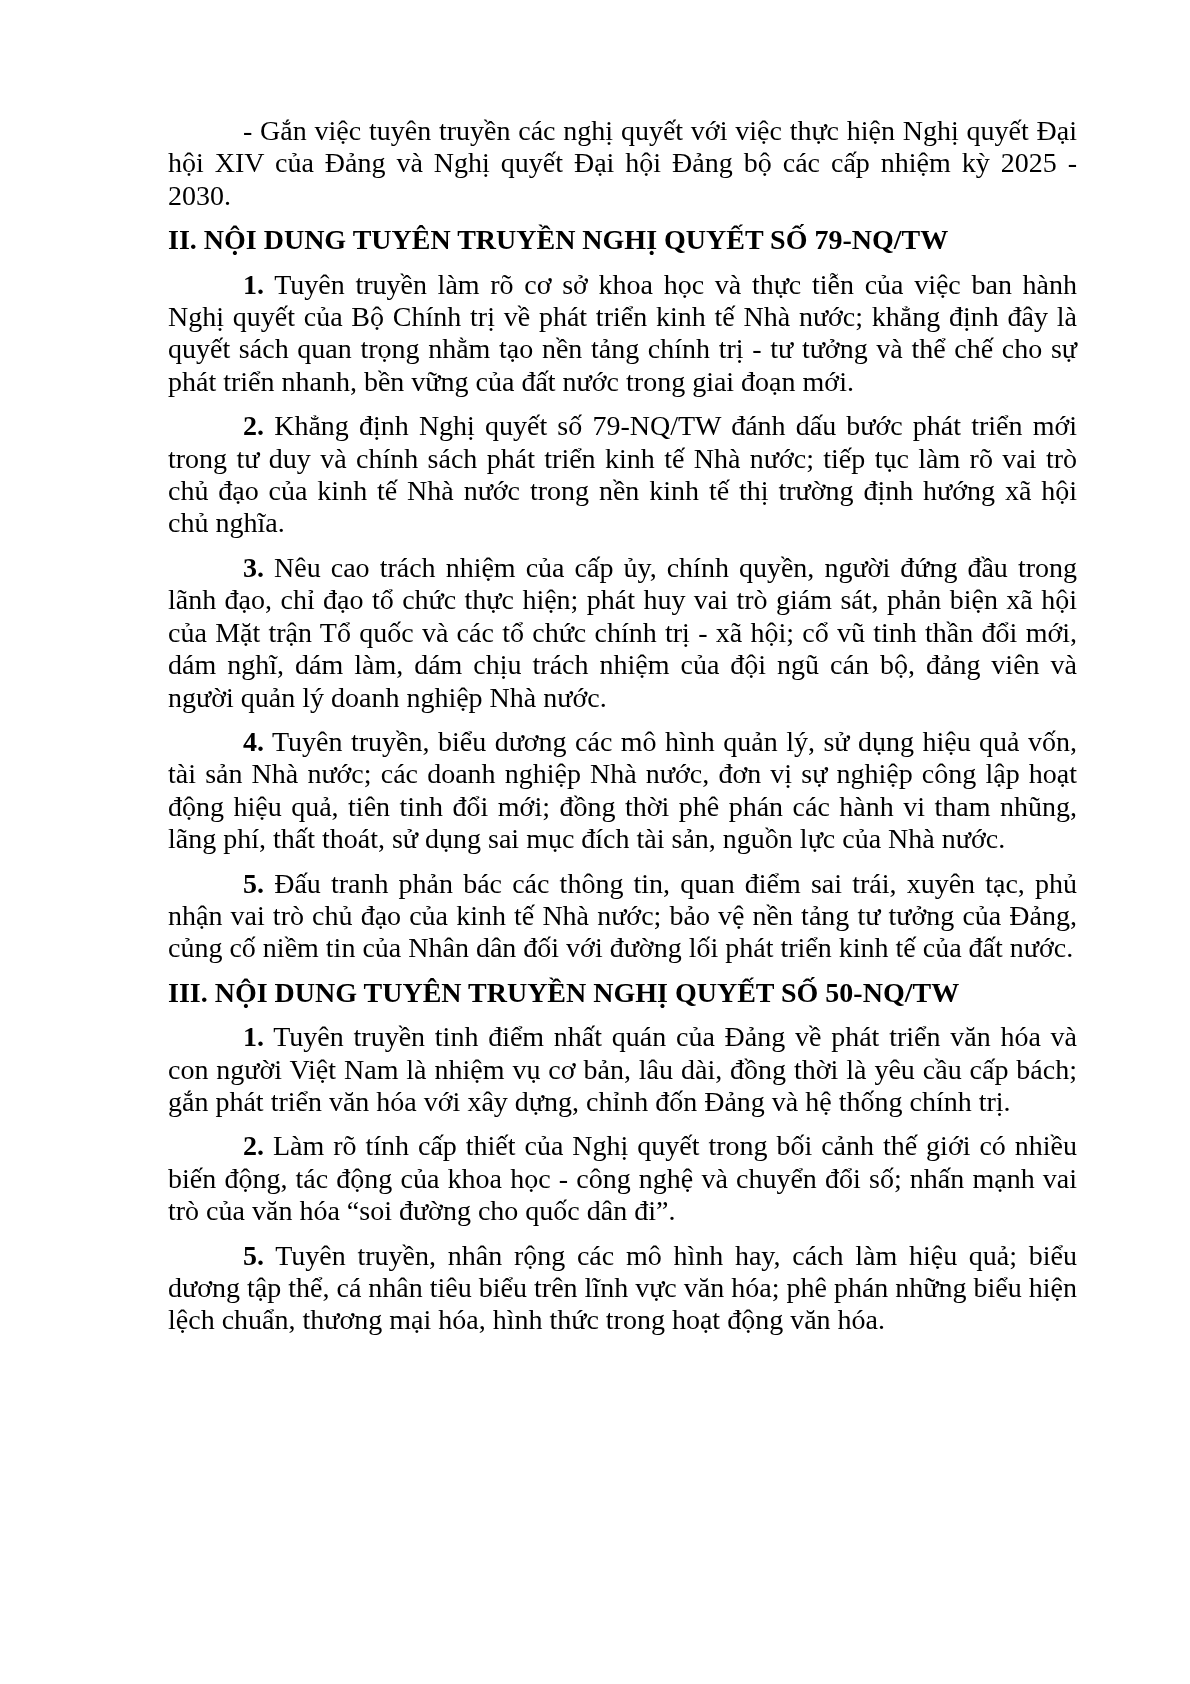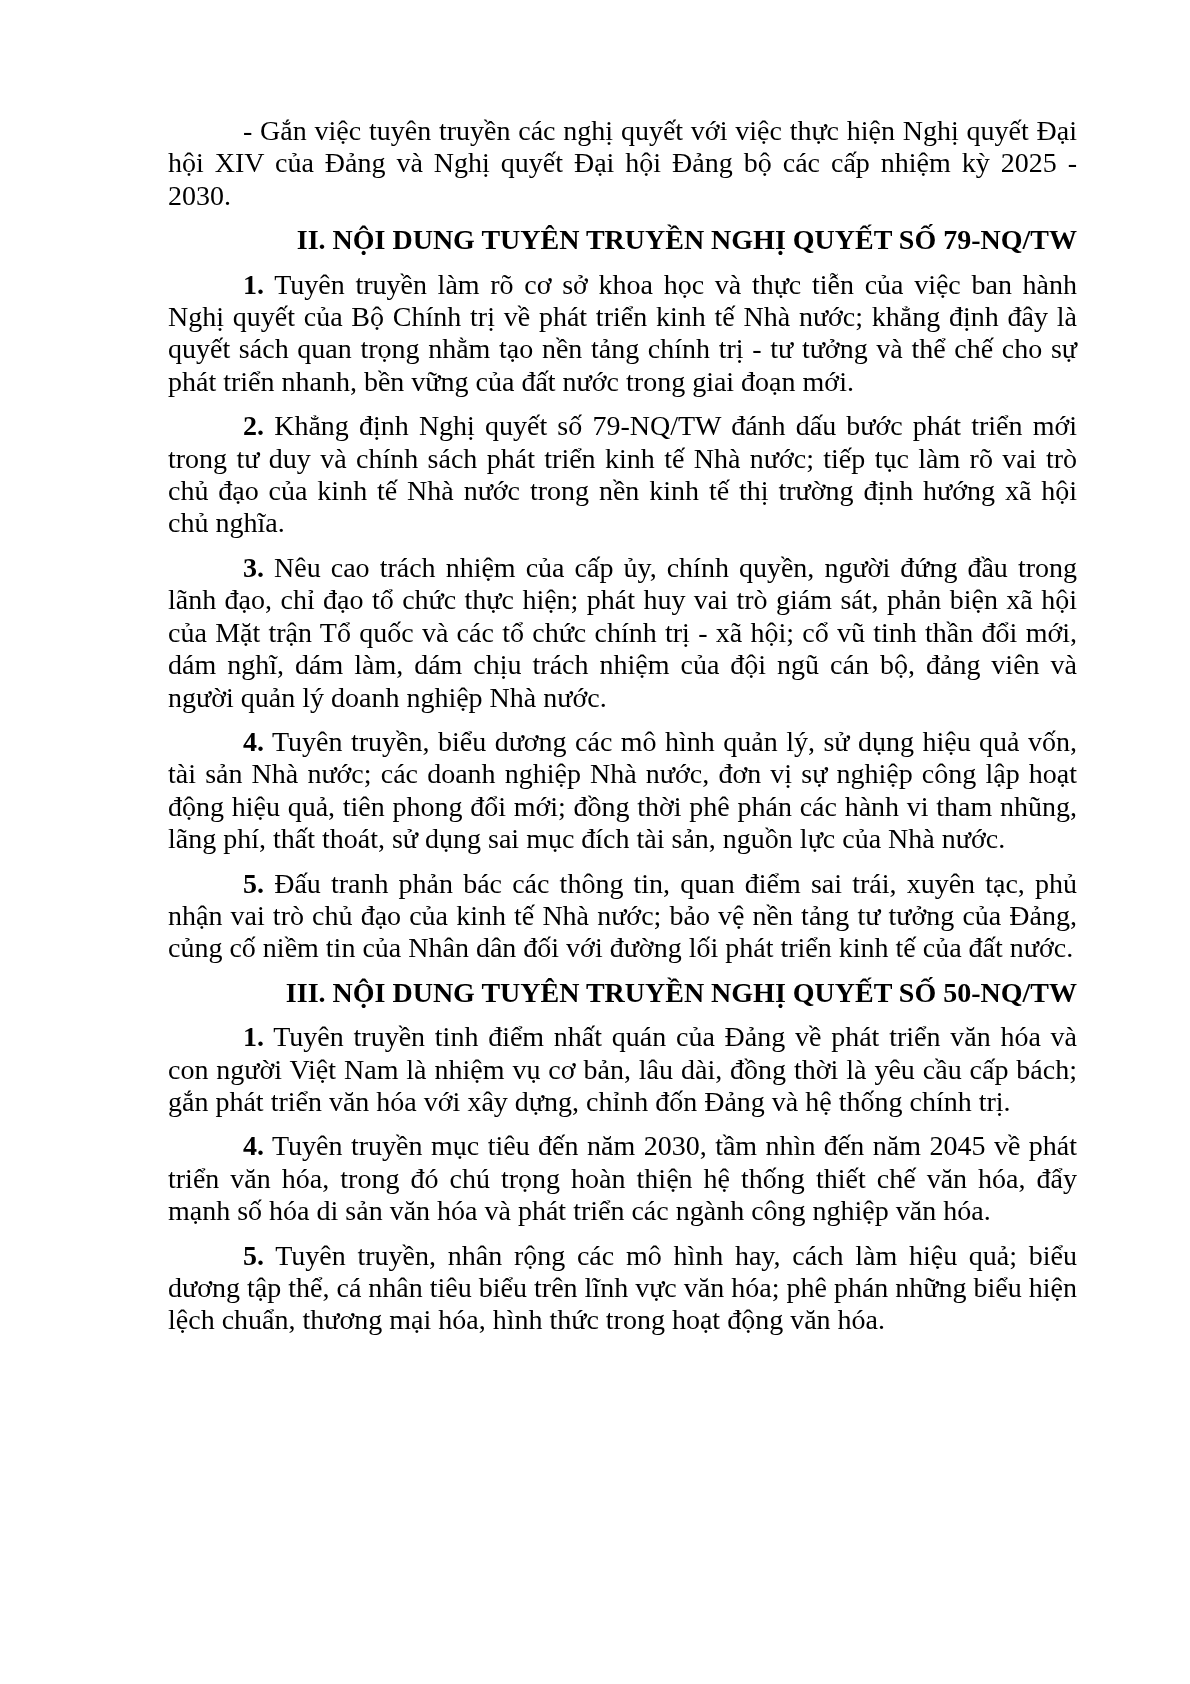--- a/index.html
+++ b/index.html
@@ -24,21 +24,21 @@
     line-height: 32.4px;
   }
   .para {
     margin: 0 0 12px 0;
     text-align: justify;
     text-indent: 75px;
   }
   .section-heading {
     margin: 0 0 12px 0;
     padding: 0;
-    text-align: right;
+    text-align: left;
     font-weight: bold;
     font-size: 28px;
     line-height: 32.4px;
     text-indent: 0;
   }
   .item-number {
     font-weight: bold;
   }
 </style>
 </head>
@@ -49,27 +49,27 @@
   <p class="para">- Gắn việc tuyên truyền các nghị quyết với việc thực hiện Nghị quyết Đại hội XIV của Đảng và Nghị quyết Đại hội Đảng bộ các cấp nhiệm kỳ 2025 - 2030.</p>
 
   <h2 class="section-heading">II. NỘI DUNG TUYÊN TRUYỀN NGHỊ QUYẾT SỐ 79-NQ/TW</h2>
 
   <p class="para"><span class="item-number">1.</span> <span>Tuyên truyền làm rõ cơ sở khoa học và thực tiễn của việc ban hành Nghị quyết của Bộ Chính trị về phát triển kinh tế Nhà nước; khẳng định đây là quyết sách quan trọng nhằm tạo nền tảng chính trị - tư tưởng và thể chế cho sự phát triển nhanh, bền vững của đất nước trong giai đoạn mới.</span></p>
 
   <p class="para"><span class="item-number">2.</span> <span>Khẳng định Nghị quyết số 79-NQ/TW đánh dấu bước phát triển mới trong tư duy và chính sách phát triển kinh tế Nhà nước; tiếp tục làm rõ vai trò chủ đạo của kinh tế Nhà nước trong nền kinh tế thị trường định hướng xã hội chủ nghĩa.</span></p>
 
   <p class="para"><span class="item-number">3.</span> <span>Nêu cao trách nhiệm của cấp ủy, chính quyền, người đứng đầu trong lãnh đạo, chỉ đạo tổ chức thực hiện; phát huy vai trò giám sát, phản biện xã hội của Mặt trận Tổ quốc và các tổ chức chính trị - xã hội; cổ vũ tinh thần đổi mới, dám nghĩ, dám làm, dám chịu trách nhiệm của đội ngũ cán bộ, đảng viên và người quản lý doanh nghiệp Nhà nước.</span></p>
 
-  <p class="para"><span class="item-number">4.</span> <span>Tuyên truyền, biểu dương các mô hình quản lý, sử dụng hiệu quả vốn, tài sản Nhà nước; các doanh nghiệp Nhà nước, đơn vị sự nghiệp công lập hoạt động hiệu quả, tiên phong đổi mới; đồng thời phê phán các hành vi tham nhũng, lãng phí, thất thoát, sử dụng sai mục đích tài sản, nguồn lực của Nhà nước.</span></p>
+  <p class="para"><span class="item-number">4.</span> <span>Tuyên truyền, biểu dương các mô hình quản lý, sử dụng hiệu quả vốn, tài sản Nhà nước; các doanh nghiệp Nhà nước, đơn vị sự nghiệp công lập hoạt động hiệu quả, tiên tinh đổi mới; đồng thời phê phán các hành vi tham nhũng, lãng phí, thất thoát, sử dụng sai mục đích tài sản, nguồn lực của Nhà nước.</span></p>
 
   <p class="para"><span class="item-number">5.</span> <span>Đấu tranh phản bác các thông tin, quan điểm sai trái, xuyên tạc, phủ nhận vai trò chủ đạo của kinh tế Nhà nước; bảo vệ nền tảng tư tưởng của Đảng, củng cố niềm tin của Nhân dân đối với đường lối phát triển kinh tế của đất nước.</span></p>
 
   <h2 class="section-heading">III. NỘI DUNG TUYÊN TRUYỀN NGHỊ QUYẾT SỐ 50-NQ/TW</h2>
 
   <p class="para"><span class="item-number">1.</span> <span>Tuyên truyền tinh điểm nhất quán của Đảng về phát triển văn hóa và con người Việt Nam là nhiệm vụ cơ bản, lâu dài, đồng thời là yêu cầu cấp bách; gắn phát triển văn hóa với xây dựng, chỉnh đốn Đảng và hệ thống chính trị.</span></p>
 
+  <p class="para"><span class="item-number">2.</span> <span>Làm rõ tính cấp thiết của Nghị quyết trong bối cảnh thế giới có nhiều biến động, tác động của khoa học - công nghệ và chuyển đổi số; nhấn mạnh vai trò của văn hóa “soi đường cho quốc dân đi”.</span></p>
 
 
-  <p class="para"><span class="item-number">4.</span> <span>Tuyên truyền mục tiêu đến năm 2030, tầm nhìn đến năm 2045 về phát triển văn hóa, trong đó chú trọng hoàn thiện hệ thống thiết chế văn hóa, đẩy mạnh số hóa di sản văn hóa và phát triển các ngành công nghiệp văn hóa.</span></p>
 
   <p class="para"><span class="item-number">5.</span> <span>Tuyên truyền, nhân rộng các mô hình hay, cách làm hiệu quả; biểu dương tập thể, cá nhân tiêu biểu trên lĩnh vực văn hóa; phê phán những biểu hiện lệch chuẩn, thương mại hóa, hình thức trong hoạt động văn hóa.</span></p>
 
 </div>
 
 </body></html>

